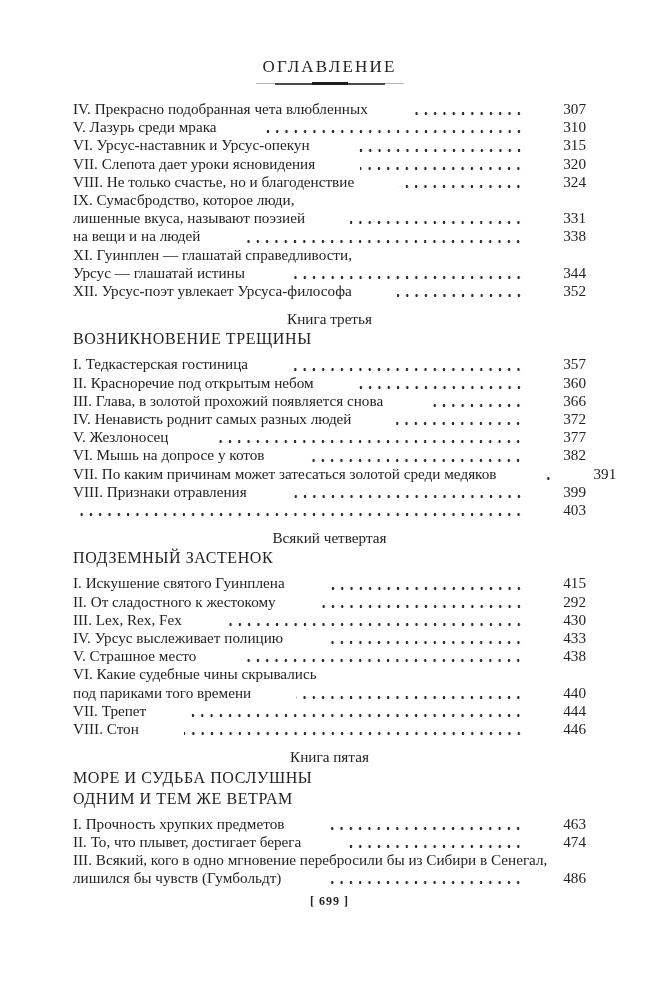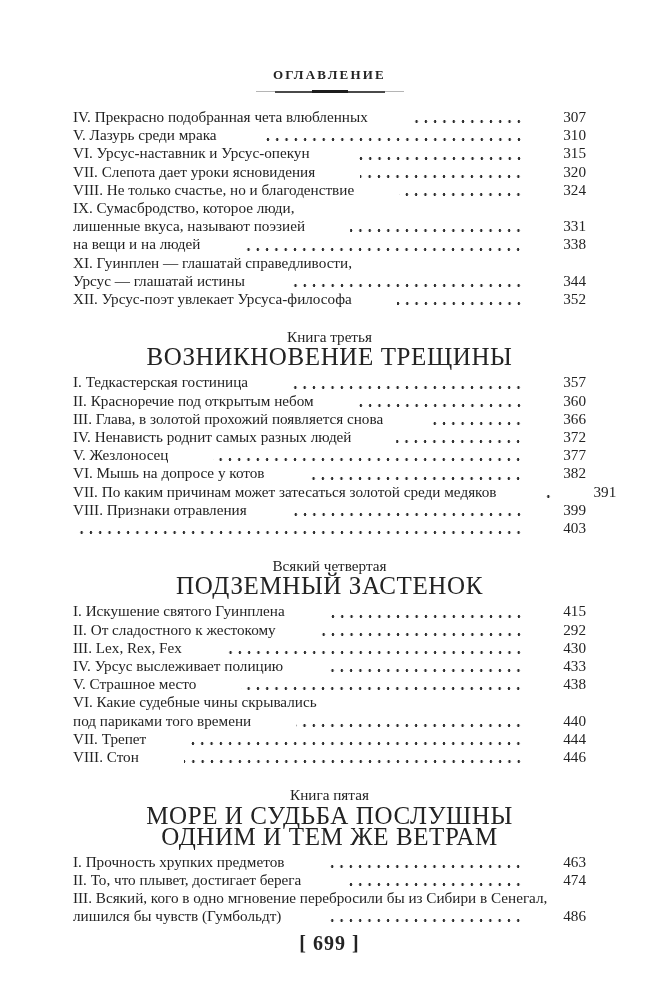--- a/index.html
+++ b/index.html
@@ -12,47 +12,45 @@
   }
   .page {
     box-sizing: border-box;
     width: 659px; height: 1000px;
     padding: 60px 73px 0 73px;
     display: flex; flex-direction: column;
   }
   
   .head { text-align: center; }
   .head-title {
-    font-size: 13px;
-    font-weight: bold;
+    font-size: 17px;
+    font-weight: normal;
     letter-spacing: 2.2px;
     line-height: 14px;
     white-space: nowrap;
-    margin-top: 8px;
   }
   .rule {
     position: relative;
     width: 148px; height: 5px;
     margin: 7px auto 0 auto;
   }
   .rule .l1 { position: absolute; left: 0;    right: 0;    top: 2px;   height: 1px; background: #b5b5b5; }
   .rule .l2 { position: absolute; left: 19px; right: 19px; top: 1.5px; height: 2px; background: #4a4a4a; }
   .rule .l3 { position: absolute; left: 56px; right: 56px; top: 1px;   height: 3px; background: #1d1d1d; }
   
   .toc {
     margin-top: 14px;
     font-size: 15.2px;
     line-height: 18.2px;
   }
-  .toc-section { margin-top: 20px; }
+  .toc-section { margin-top: 10px; }
   .toc-section:first-child { margin-top: 0; }
   .kicker { text-align: center; }
   .sec-title {
-    text-align: center;
-    font-size: 25px;
+    font-size: 16px;
     line-height: 21px;
     letter-spacing: 0.6px;
     white-space: nowrap;
   }
   .entries { margin-top: 6px; }
   .toc-section:first-child .entries { margin-top: 0; }
   .entry-line { white-space: nowrap; gap: 40px; }
   .entry-line.last { display: flex; align-items: baseline; }
   .entry-line .t { flex: 0 0 auto; }
   .dots {
@@ -64,21 +62,21 @@
     background-image: radial-gradient(circle, #2d2d2d 1.15px, rgba(0,0,0,0) 1.5px);
     background-size: 9.3px 3px;
     background-position: right center;
     background-repeat: repeat-x;
   }
   .pg { flex: 0 0 auto; }
   
   .folio {
     margin-top: 7px;
     text-align: center;
-    font-size: 20px;
+    font-size: 12px;
     font-weight: bold;
     letter-spacing: 1px;
   }
 </style>
 </head>
 <body>
 
 <div class="page">
   <header class="head">
     <div class="head-title">ОГЛАВЛЕНИЕ</div>

